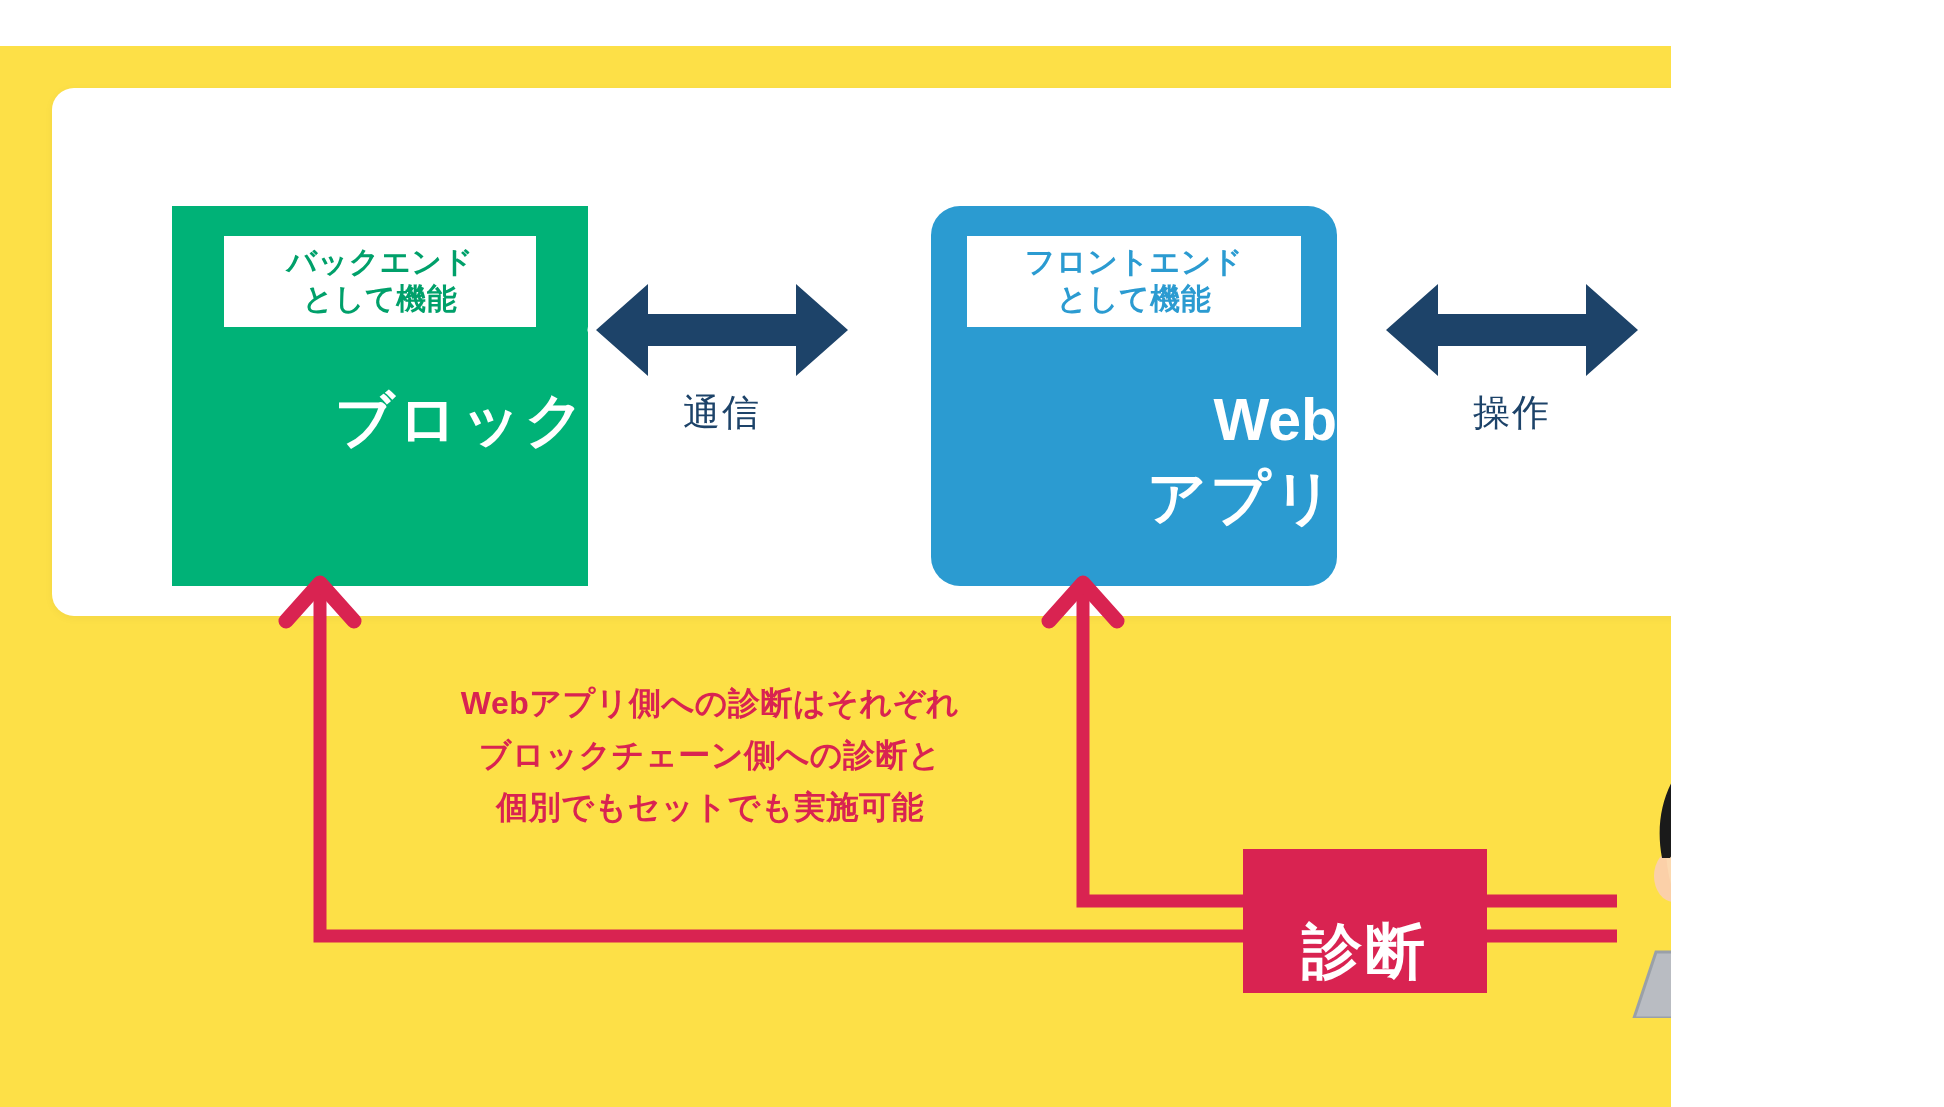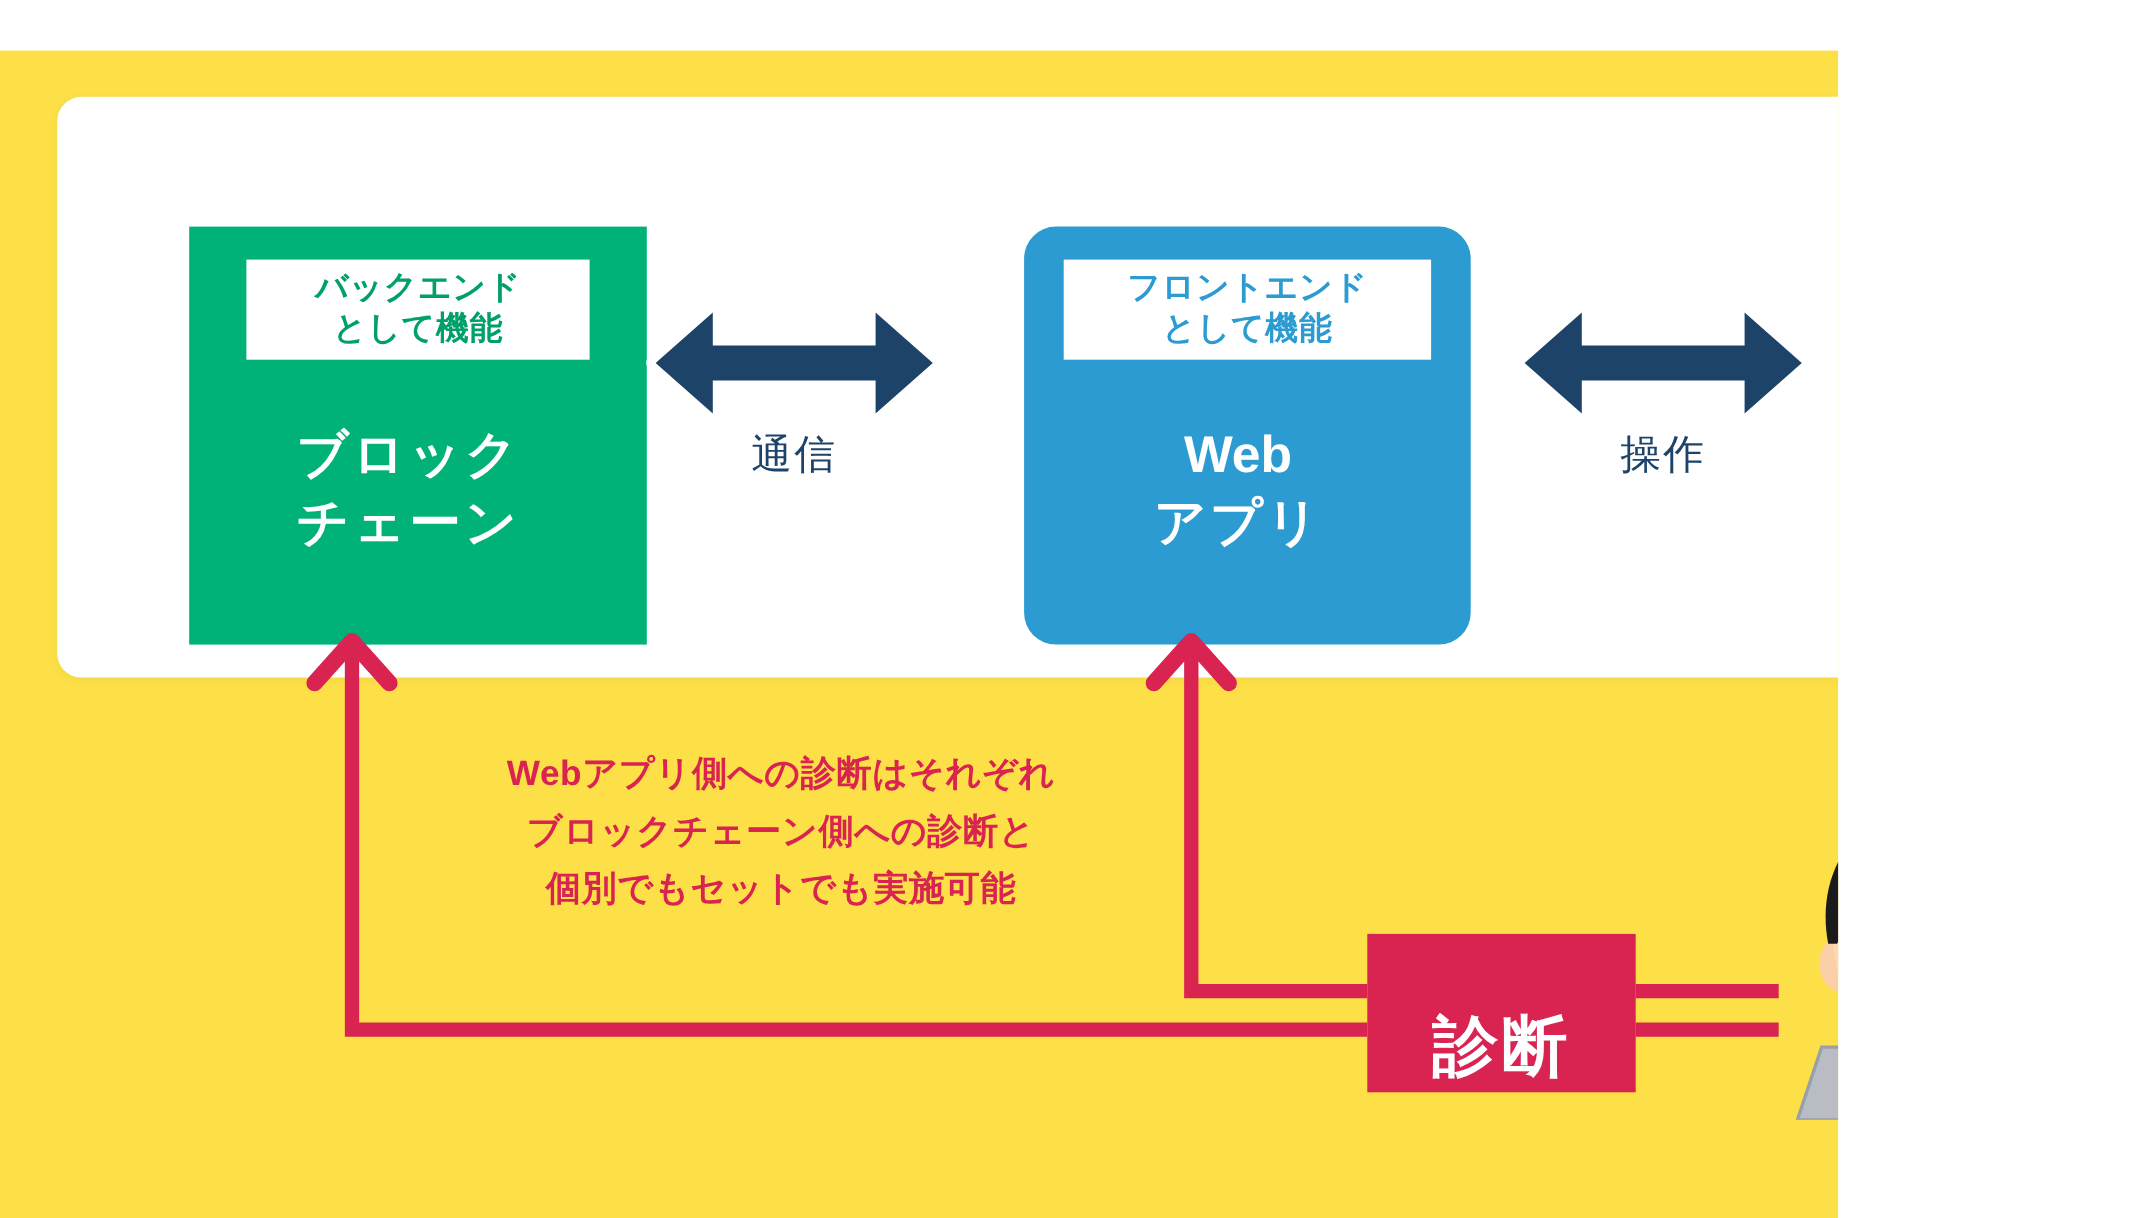--- a/index.html
+++ b/index.html
@@ -74,26 +74,26 @@
   }
   .role-tag-blue {
     left: 36px;
     right: 36px;
     color: #2b9bd1;
   }
 
   .block-title {
     position: absolute;
     left: 0;
-    right: 17px;
+    right: 0;
     top: 176px;
     color: #ffffff;
-    text-align: center;
-    font-weight: bold;
-    font-size: 47px;
+    text-align: right;
+    font-weight: bold;
+    font-size: 59px;
     line-height: 1.32;
     letter-spacing: 3px;
   }
   .block-title .en {
     letter-spacing: 0px;
   }
 
   
   .darrow {
     position: absolute;
@@ -194,21 +194,20 @@
 
   <div class="card">
 
     <div class="block block-green">
       <div class="role-tag role-tag-green">
         <span>バックエンド</span>
         <span>として機能</span>
       </div>
       <div class="block-title">
         <div>ブロック</div>
-        <div>チェーン</div>
       </div>
     </div>
 
     <div class="darrow" style="left:530px; top:182px;">
       <svg width="280" height="120" viewBox="0 0 280 120">
         <g>
           <path d="M 66 14 L 66 44 L 214 44 L 214 14 L 266 60 L 214 106 L 214 76 L 66 76 L 66 106 L 14 60 Z" fill="none" stroke="#ffffff" stroke-width="17" stroke-linejoin="round"></path>
           <path d="M 66 14 L 66 44 L 214 44 L 214 14 L 266 60 L 214 106 L 214 76 L 66 76 L 66 106 L 14 60 Z" fill="#1d4369"></path>
         </g>
       </svg>

